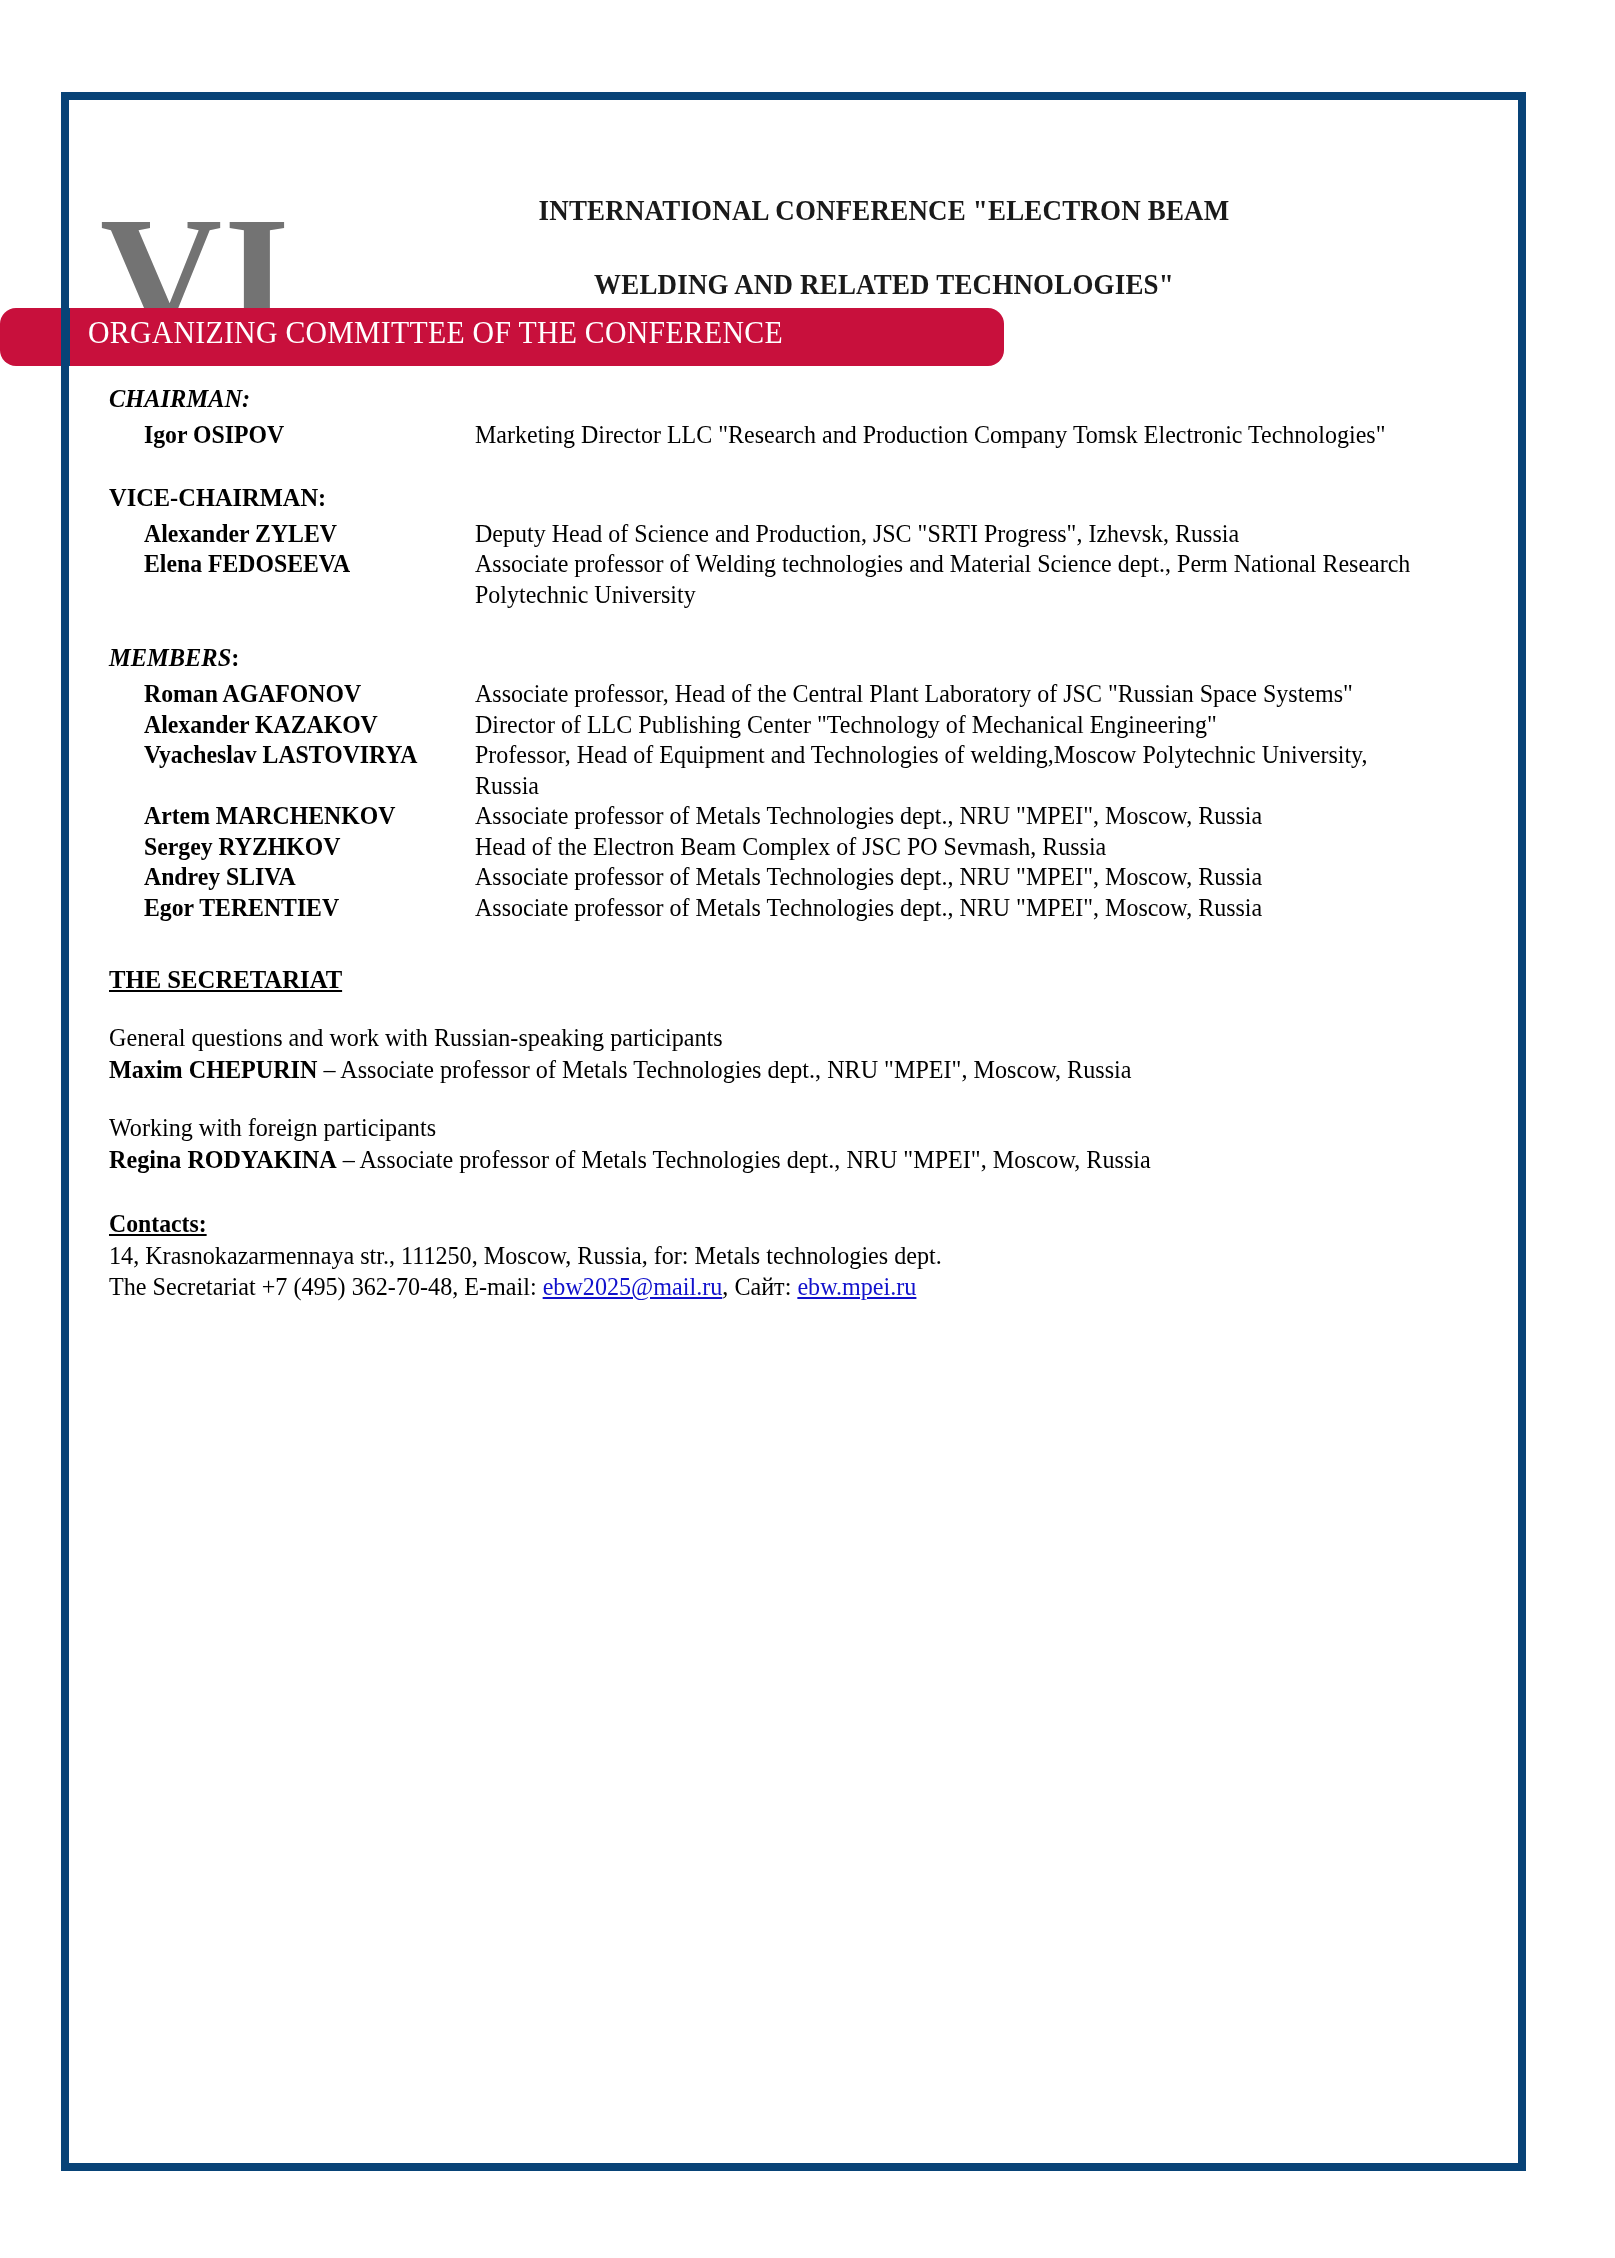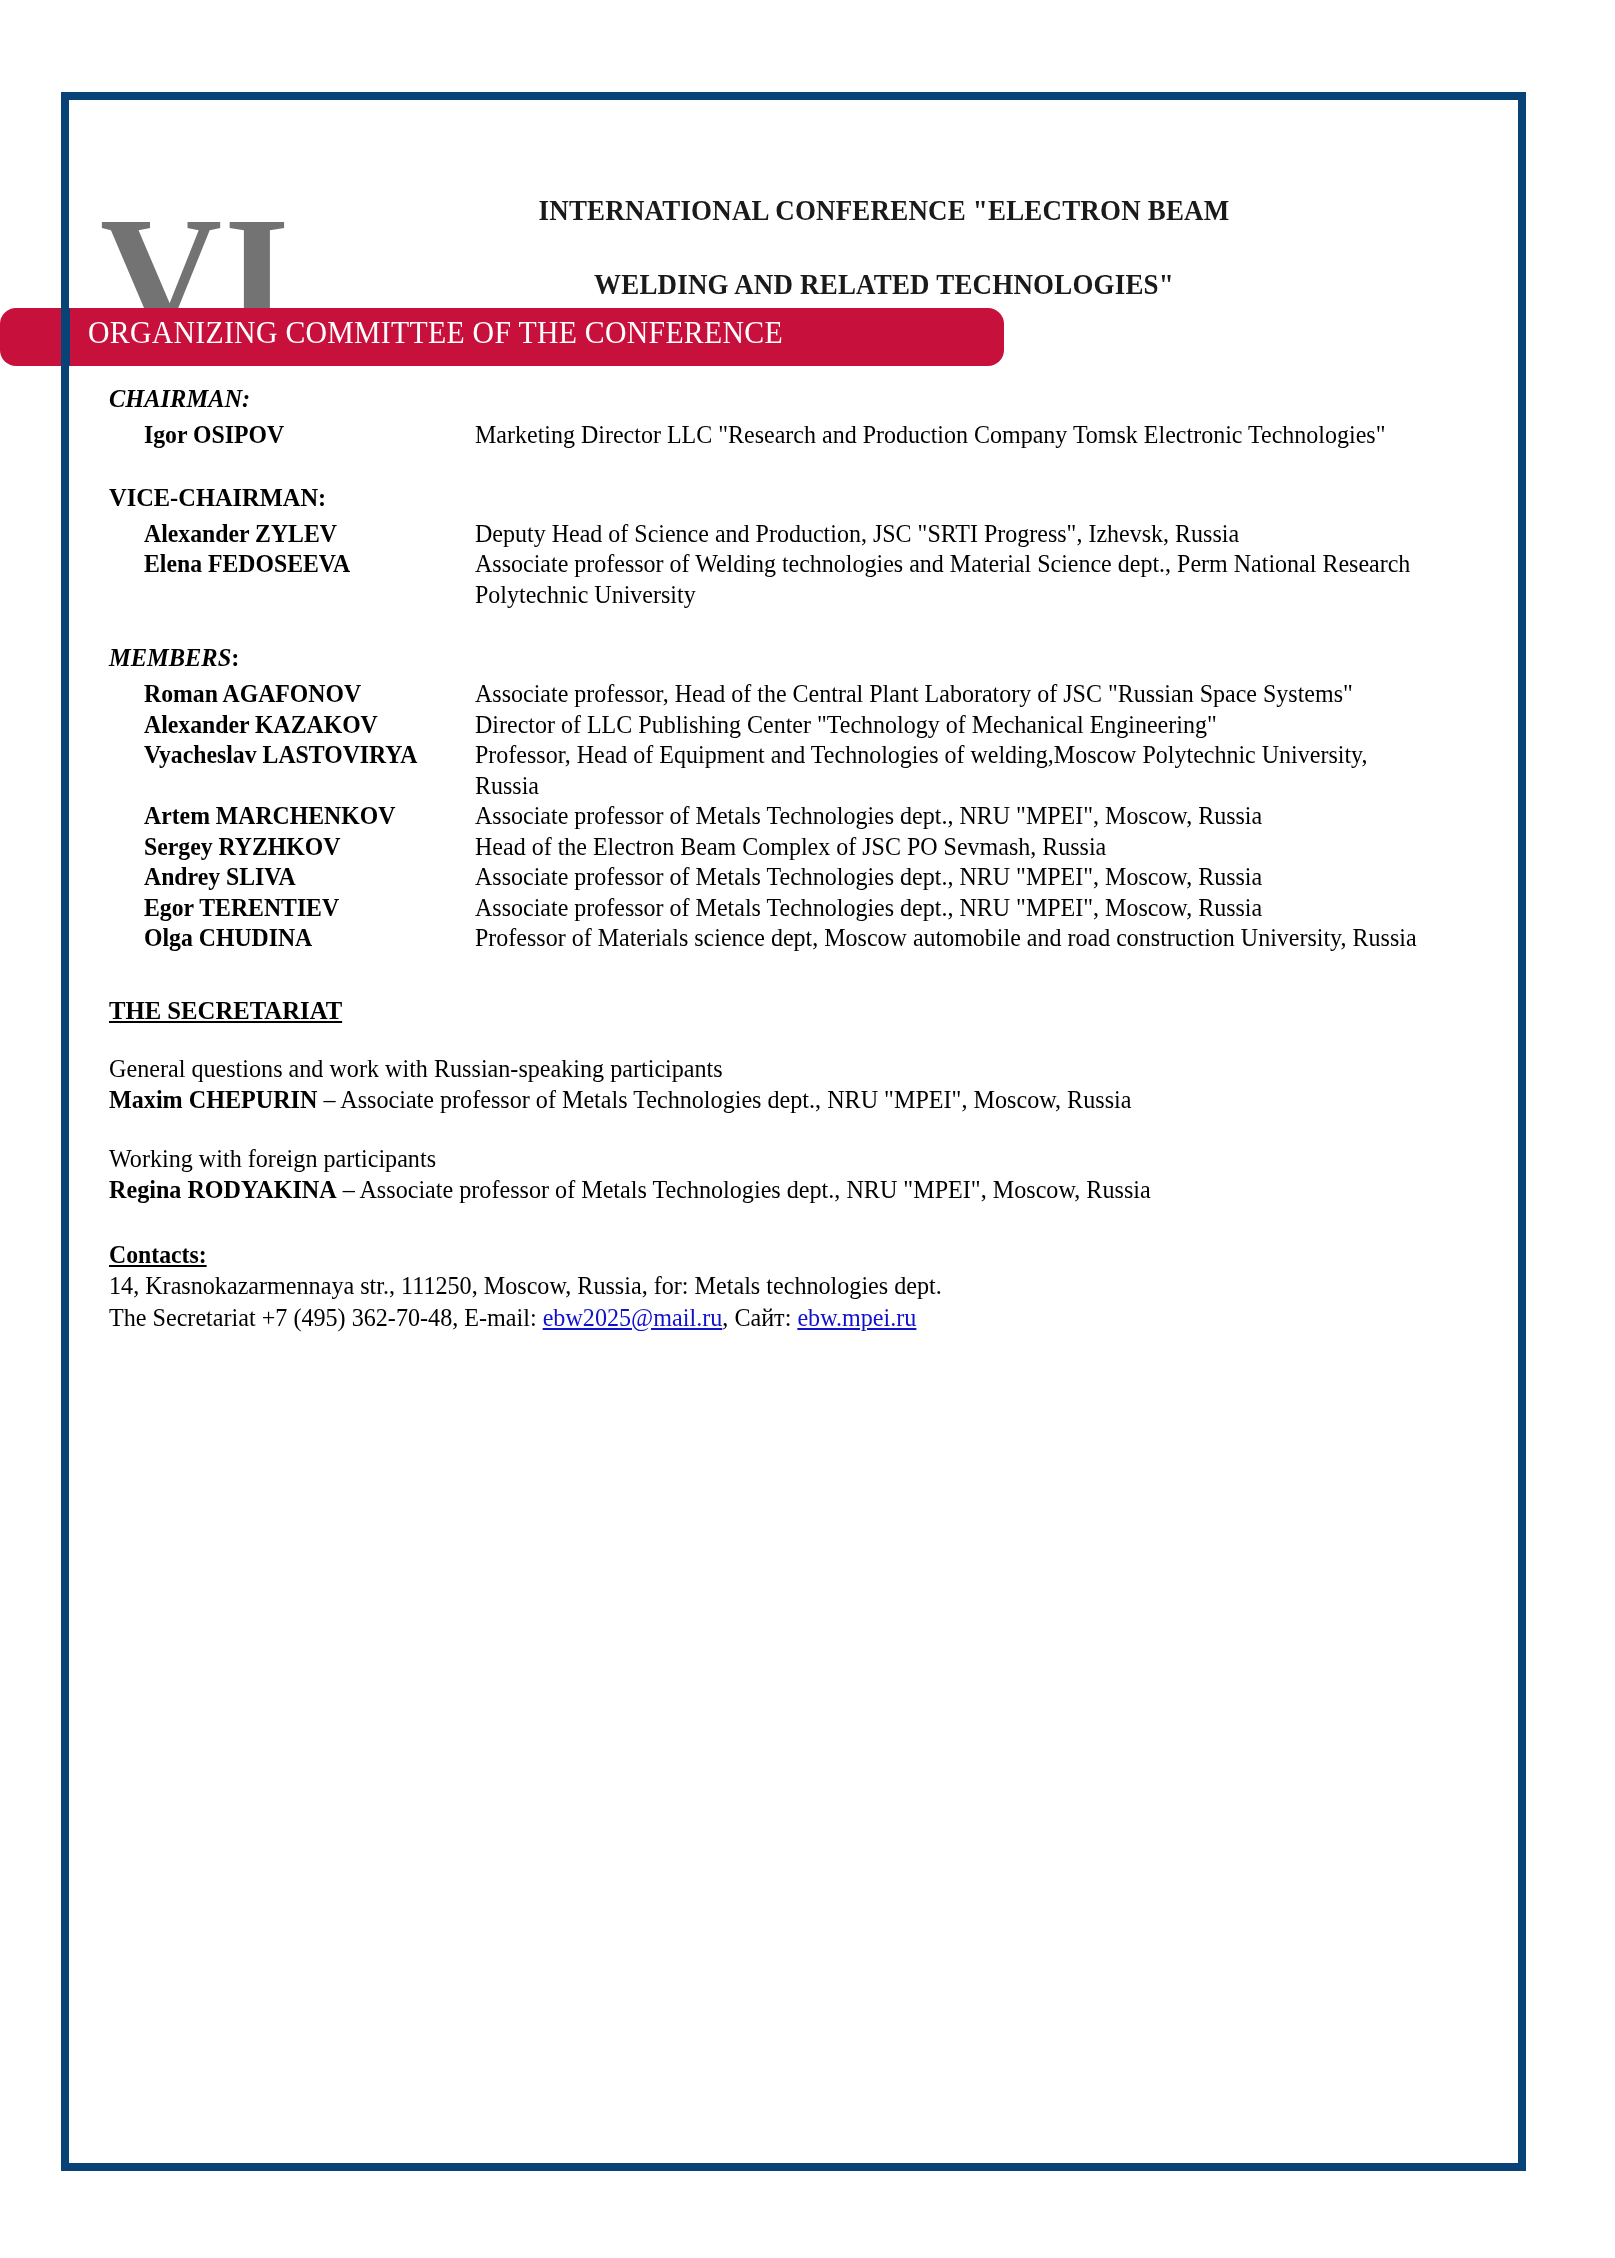--- a/index.html
+++ b/index.html
@@ -260,24 +260,20 @@
         <td class="role"><span>Head of the Electron Beam Complex of JSC PO Sevmash, Russia</span></td>
       </tr>
       <tr>
         <td class="name"><span>Andrey SLIVA</span></td>
         <td class="role"><span>Associate professor of Metals Technologies dept., NRU "MPEI", Moscow, Russia</span></td>
       </tr>
       <tr>
         <td class="name"><span>Egor TERENTIEV</span></td>
         <td class="role"><span>Associate professor of Metals Technologies dept., NRU "MPEI", Moscow, Russia</span></td>
       </tr>
-      <tr>
-        <td class="name"><span>Olga CHUDINA</span></td>
-        <td class="role"><span>Professor of Materials science dept, Moscow automobile and road construction University, Russia</span></td>
-      </tr>
     </tbody>
   </table>
 
   <div class="block-gap-lg"></div>
 
   <div>
     <span id="secretariat-heading">THE SECRETARIAT</span>
 
     <div class="secretariat-block">
       <span class="secretariat-inner">

